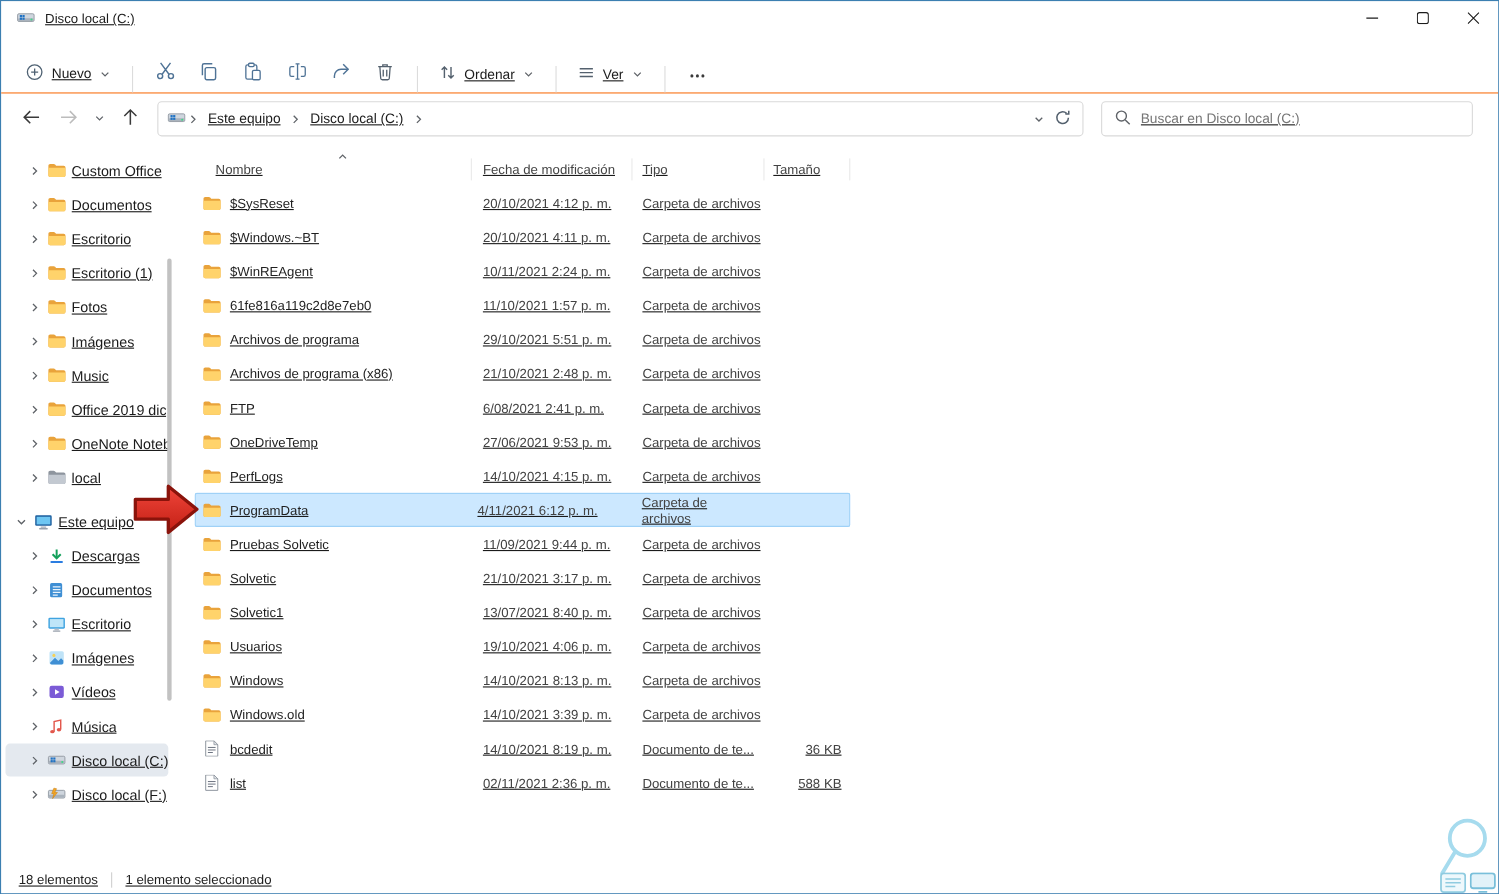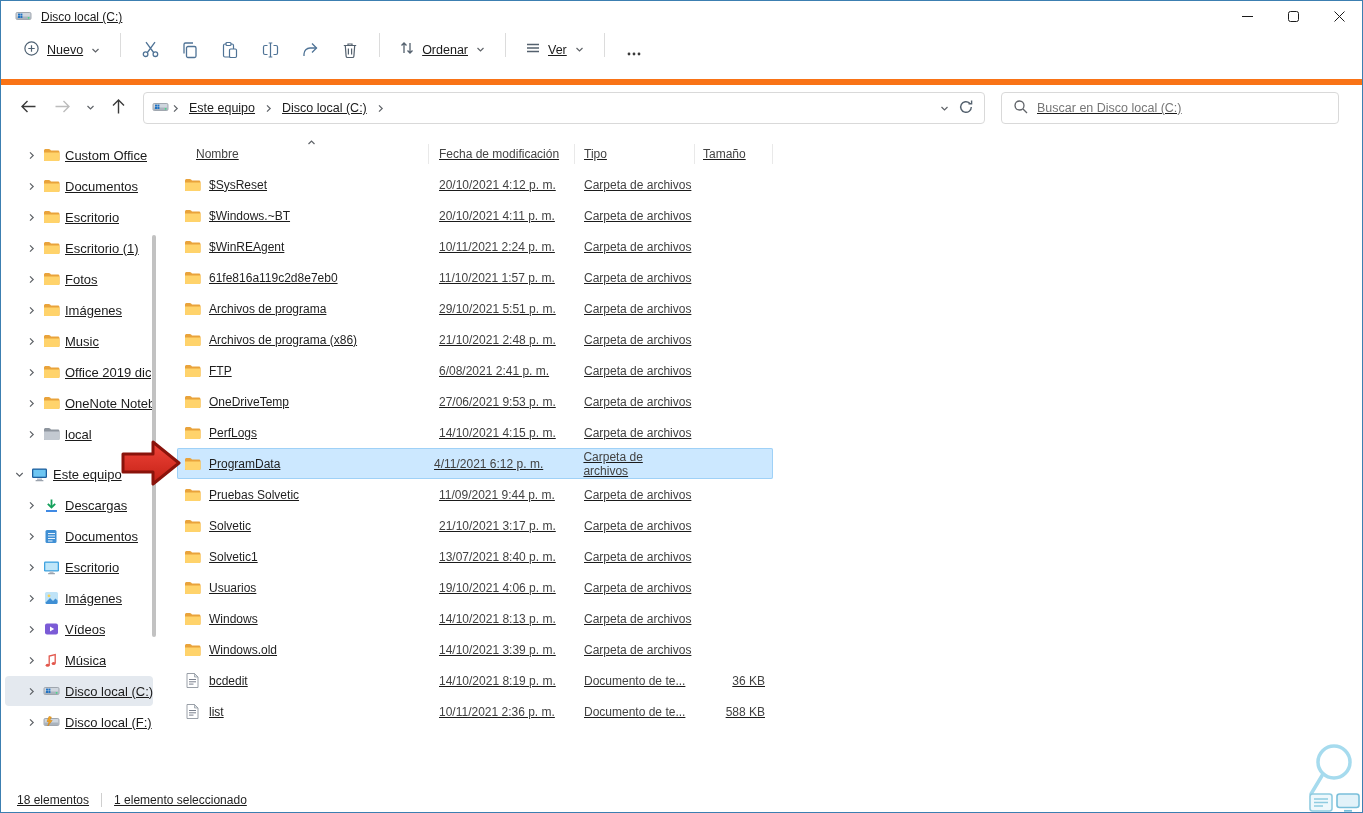--- a/index.html
+++ b/index.html
@@ -4,21 +4,21 @@
 <style>
   *{box-sizing:border-box;margin:0;padding:0;cursor:default;}
   body{width:1363px;height:813px;font-family:"Liberation Sans",sans-serif;font-size:12px;color:#1b1b1b;background:#dcdcdc;}
   .window{width:1363px;height:813px;background:#fff;border:1px solid #3c7fb1;display:flex;flex-direction:column;position:relative;overflow:hidden;text-decoration:underline;}
   
   .titlebar{height:32px;flex:none;display:flex;align-items:center;padding-left:14px;gap:9px;}
   .title{font-size:12px;}
   .win-controls{margin-left:auto;display:flex;height:100%;}
   .wc{width:46px;height:100%;display:flex;align-items:center;justify-content:center;border:none;background:transparent;}
   
-  .toolbar{height:52px;flex:none;display:flex;align-items:flex-start;padding:0 12px;border-bottom:6px solid #f97316;}
+  .toolbar{height:52px;flex:none;display:flex;align-items:flex-end;padding:0 12px;border-bottom:1px solid #f97316;}
   .tb-btn{display:flex;align-items:center;gap:7px;padding:7px 10px;border:none;background:transparent;border-radius:4px;font-size:12.5px;font-family:inherit;color:#1b1b1b;}
   .tb-ibtn{width:40px;height:36px;display:flex;align-items:center;justify-content:center;border:none;background:transparent;border-radius:4px;}
   .tb-sep{width:1px;height:24px;background:#dcdcdc;margin:0 9px;flex:none;}
   .chev{display:inline-flex;}
   
   .navbar{height:46px;flex:none;display:flex;align-items:center;padding:0 10px;}
   .nav-btn{width:34px;height:32px;flex:none;display:flex;align-items:center;justify-content:center;border:none;background:transparent;border-radius:4px;}
   .nav-btn.small{width:22px;}
   .addressbar{flex:1;max-width:842px;height:32px;border:1px solid #d9d9d9;border-radius:4px;display:flex;align-items:center;padding:0 8px;margin:0 8px;background:#fff;}
   .crumb{padding:5px 7px;border:none;background:transparent;border-radius:4px;white-space:nowrap;font-size:12.5px;font-family:inherit;color:#1b1b1b;}
@@ -800,21 +800,21 @@
     <span class="cell-name">
       <span class="row-icon">
                 <svg width="13" height="15" viewBox="0 0 13 15">
                   <path d="M1 .5h7.5L12 4v10.5H1z" fill="#fff" stroke="#8e959e" stroke-width=".9"></path>
                   <path d="M8.5.5L12 4H8.5z" fill="#dfe3e8" stroke="#8e959e" stroke-width=".7"></path>
                   <path d="M3 6.5h7M3 8.8h7M3 11.1h4.5" stroke="#6b7280" stroke-width=".9"></path>
                 </svg>
               </span>
       <span class="name-text">list</span>
     </span>
-    <span class="cell-date">10/11/2021 2:36 p. m.</span>
+    <span class="cell-date">02/11/2021 2:36 p. m.</span>
     <span class="cell-type">Documento de te...</span>
     <span class="cell-size">588 KB</span>
   </div>
         </div>
     </section>
   </div>
 
   <div class="statusbar">
     <span>18 elementos</span>
     <span class="status-sep"></span>

